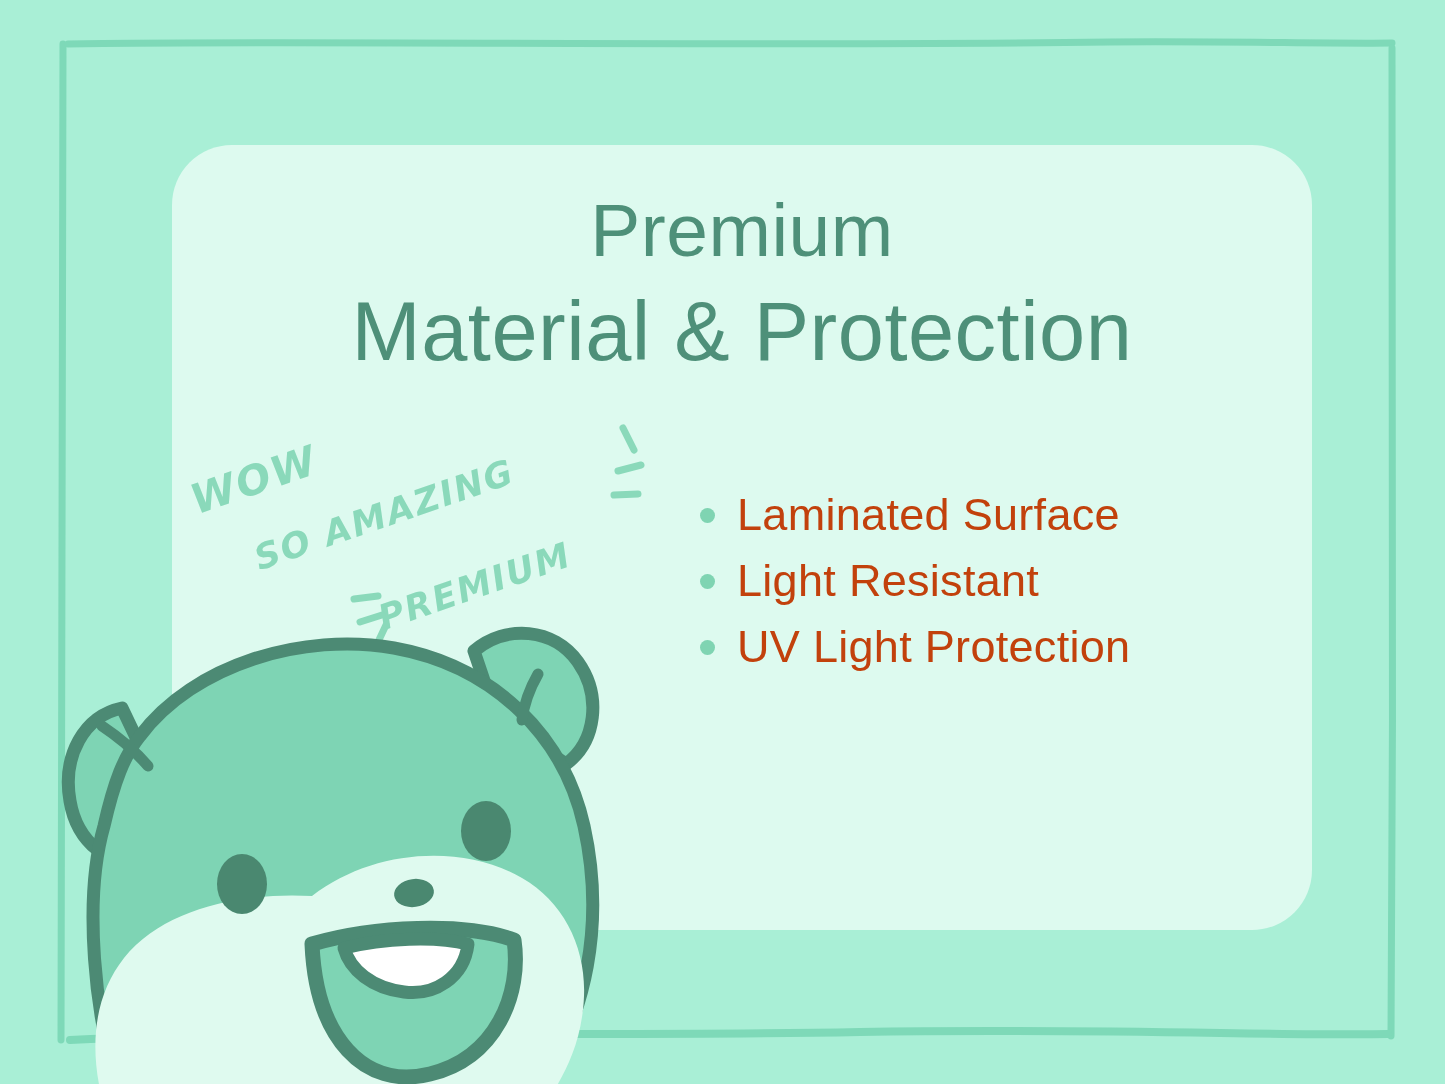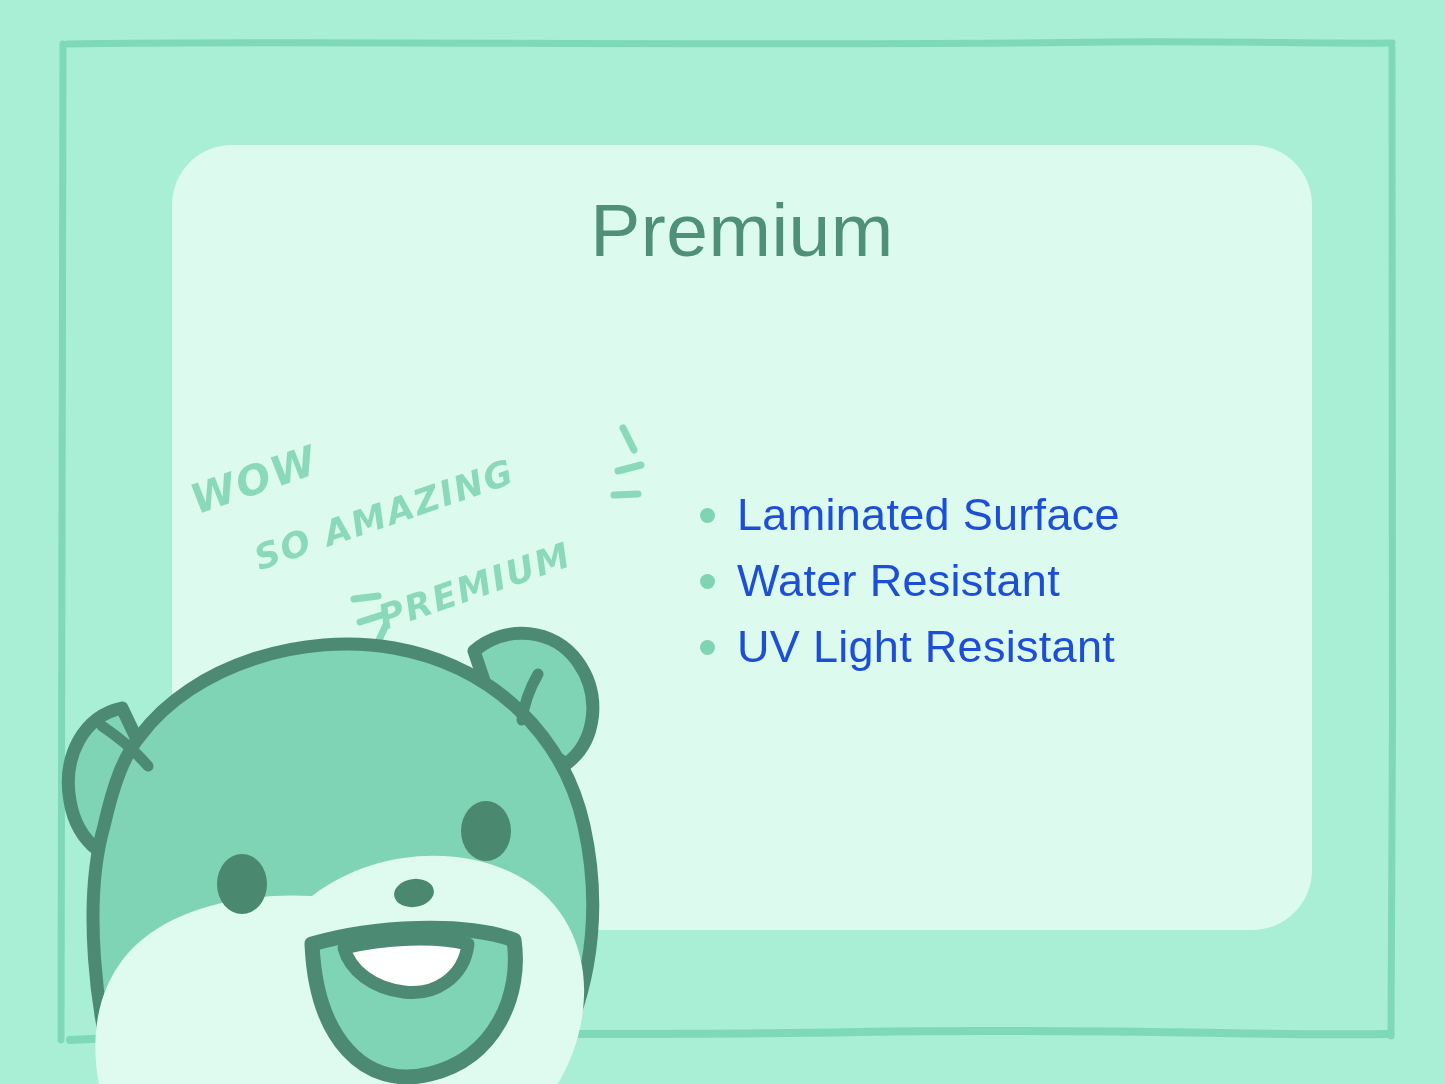--- a/index.html
+++ b/index.html
@@ -114,21 +114,21 @@
   }
   .bullet-dot {
     width: 15px;
     height: 15px;
     border-radius: 50%;
     background: #7fd4b2;
     flex: 0 0 auto;
     margin-right: 22px;
   }
   .feature-label {
-    color: #1d4ed8;
+    color: #c2410c;
     font-size: 45px;
     line-height: 50px;
     letter-spacing: 0.3px;
     white-space: nowrap;
   }
 
   
   .bear-svg {
     position: absolute;
     left: 44px;
@@ -146,20 +146,21 @@
     <path d="M63,44 C63,280 62,560 61,1040" fill="none" stroke="#7ed9b8" stroke-width="7" stroke-linecap="round"></path>
     <path d="M68,44 C300,40 700,47 1110,42 C1230,41 1330,44 1392,43" fill="none" stroke="#7ed9b8" stroke-width="7" stroke-linecap="round"></path>
     <path d="M1392,48 C1394,300 1393,700 1391,1036" fill="none" stroke="#7ed9b8" stroke-width="7" stroke-linecap="round"></path>
     <path d="M70,1040 C300,1028 560,1038 860,1032 C1100,1028 1280,1036 1388,1034" fill="none" stroke="#7ed9b8" stroke-width="8" stroke-linecap="round"></path>
   </svg>
 
   <div class="card"></div>
 
   <div class="heading-block">
     <div class="title-line-1">Premium</div>
+    <div class="title-line-2">Material &amp; Protection</div>
   </div>
 
   <div class="doodle">
     <div class="hand-word hand-wow">WOW</div>
     <div class="hand-word hand-amazing">SO AMAZING</div>
     <div class="hand-word hand-premium">PREMIUM</div>
     <svg width="470" height="230" style="position:absolute;left:0;top:0;">
       <g stroke="#8ad9ba" stroke-width="7" stroke-linecap="round" fill="none">
         <line x1="437" y1="10" x2="448" y2="32"></line>
         <line x1="455" y1="47" x2="432" y2="53"></line>
@@ -171,25 +172,25 @@
     </svg>
   </div>
 
   <div class="feature-list">
     <div class="feature-row">
       <span class="bullet-dot"></span>
       <span class="feature-label">Laminated Surface</span>
     </div>
     <div class="feature-row">
       <span class="bullet-dot"></span>
-      <span class="feature-label">Water Resistant</span>
+      <span class="feature-label">Light Resistant</span>
     </div>
     <div class="feature-row">
       <span class="bullet-dot"></span>
-      <span class="feature-label">UV Light Resistant</span>
+      <span class="feature-label">UV Light Protection</span>
     </div>
   </div>
 
   <svg class="bear-svg" viewBox="0 0 660 500">
     <g stroke="#4c8a74" stroke-width="13" stroke-linejoin="round" stroke-linecap="round">
 
       <path d="M78,112 C40,120 18,160 26,205 C33,247 66,272 104,268 L120,200 Z" fill="#7ed4b4"></path>
 
       <path d="M430,55 C462,28 510,32 534,66 C558,100 552,146 522,168 L452,120 Z" fill="#7ed4b4"></path>
 

